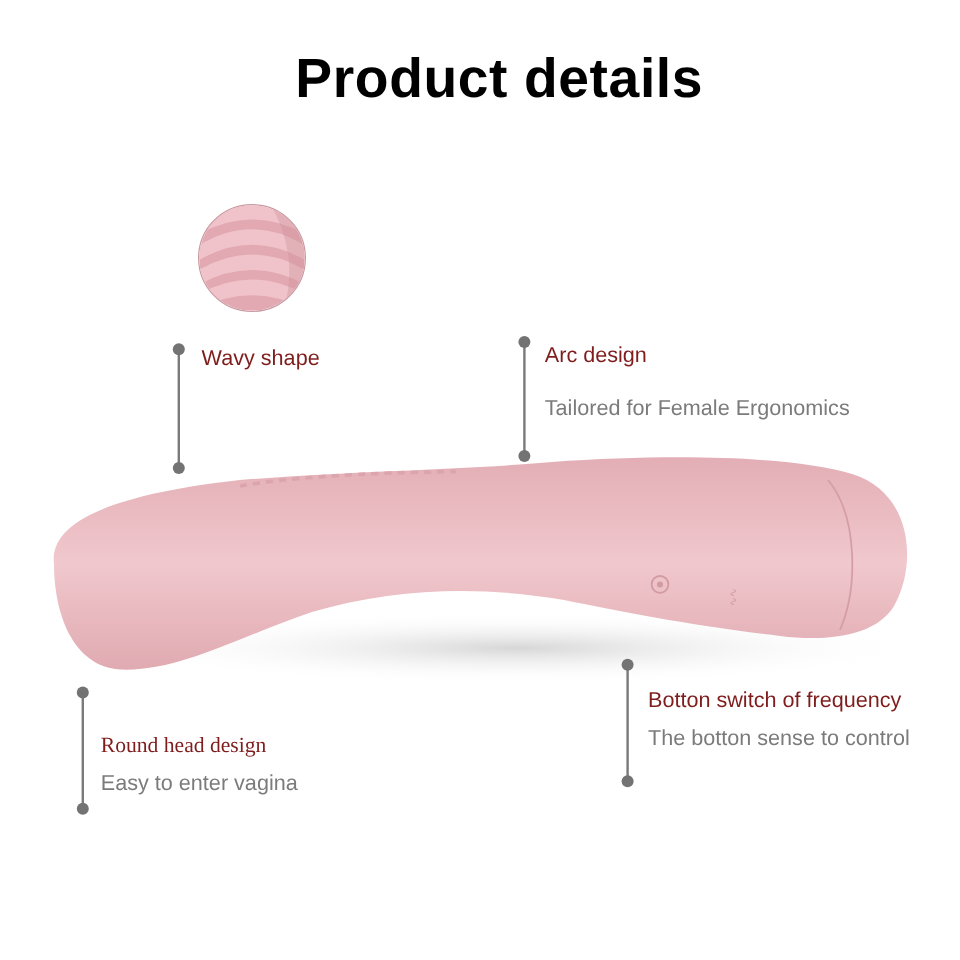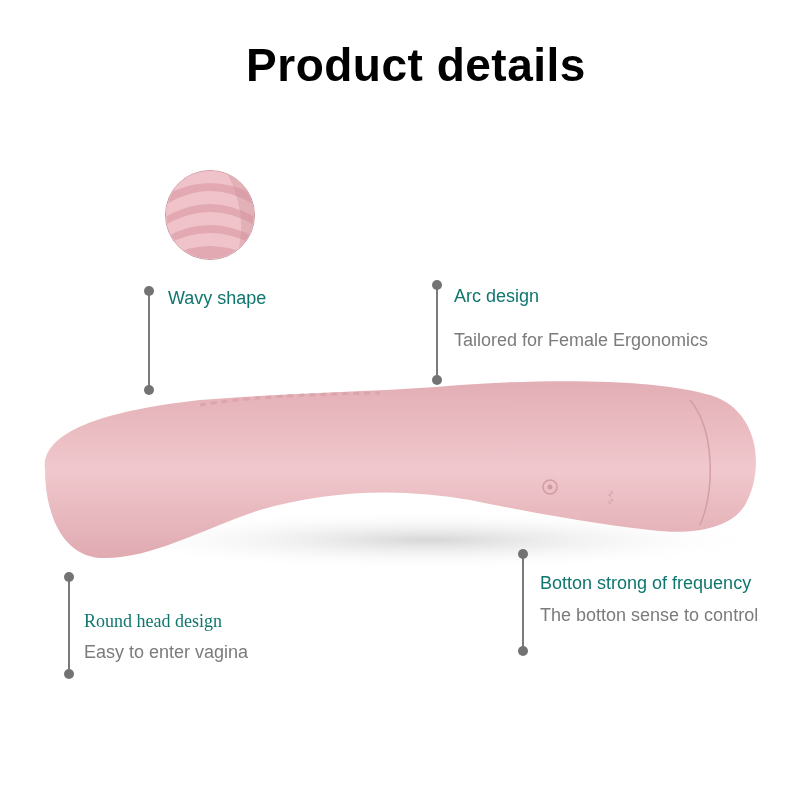--- a/index.html
+++ b/index.html
@@ -12,21 +12,21 @@
       font-size: 46px; font-weight: bold; color: #000; letter-spacing: 0.5px; margin-left: 32px;
     }
     .callout { position: absolute; }
     .callout .line {
       position: absolute; left: 0; width: 2px; background: #7a7a7a;
     }
     .callout .dot {
       position: absolute; left: -4px; width: 10px; height: 10px; border-radius: 50%; background: #737373;
     }
     .callout .heading {
-      position: absolute; white-space: nowrap; font-size: 18px; color: #0f766e;
+      position: absolute; white-space: nowrap; font-size: 18px; color: #7f1d1d;
     }
     .callout .desc {
       position: absolute; font-size: 18px; color: #7b7b7b; line-height: 28px;
     }
     .product { position: absolute; left: 0; top: 0; }
     .detail-circle {
       position: absolute; left: 165px; top: 170px; width: 88px; height: 88px; border-radius: 50%;
       overflow: hidden; border: 1px solid #c99aa1;
     }
   </style>
@@ -90,21 +90,21 @@
   <div class="dot" style="top:-4px;"></div>
   <div class="dot" style="top:91px;"></div>
   <div class="heading" style="left:18px; top:2px;">Arc design</div>
   <div class="desc" style="left:18px; top:42px; white-space:nowrap;text-align:right;">Tailored for Female Ergonomics</div>
 </div>
 
 <div class="callout" style="left:522px; top:553px;">
   <div class="line" style="top:0; height:98px;"></div>
   <div class="dot" style="top:-4px;"></div>
   <div class="dot" style="top:93px;"></div>
-  <div class="heading" style="left:18px; top:20px;">Botton strong of frequency</div>
+  <div class="heading" style="left:18px; top:20px;">Botton switch of frequency</div>
   <div class="desc" style="left:18px; top:48px; white-space:nowrap;">The botton sense to control</div>
 </div>
 
 <div class="callout" style="left:68px; top:576px;">
   <div class="line" style="top:0; height:98px;"></div>
   <div class="dot" style="top:-4px;"></div>
   <div class="dot" style="top:93px;"></div>
   <div class="heading" style="left:16px; top:35px;font-family:Liberation Serif, serif;">Round head design</div>
   <div class="desc" style="left:16px; top:62px; white-space:nowrap;">Easy to enter vagina</div>
 </div>

